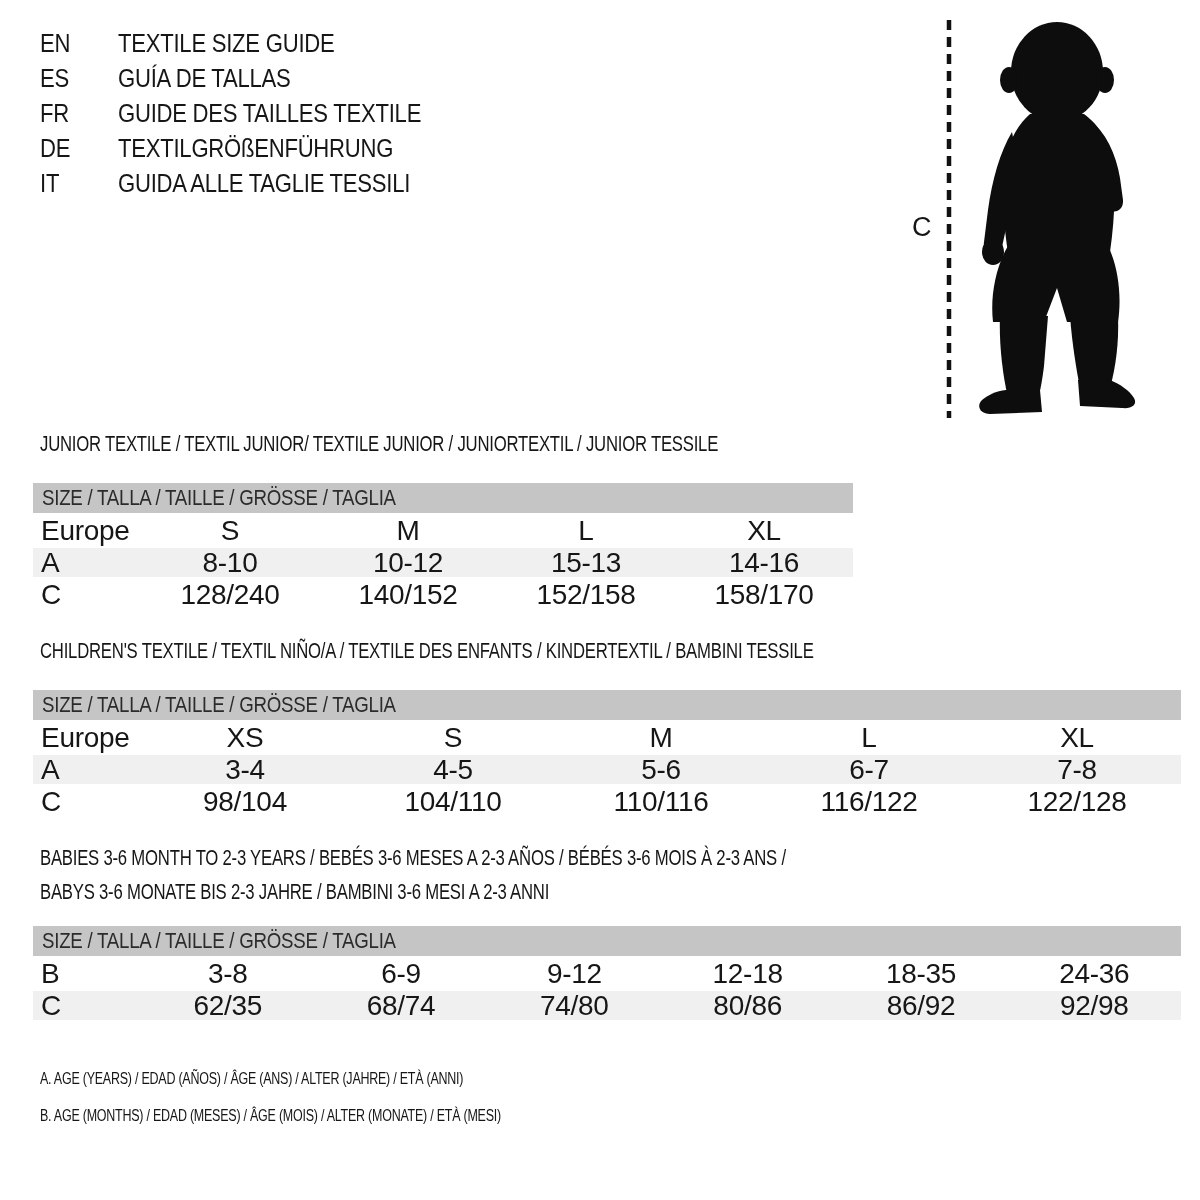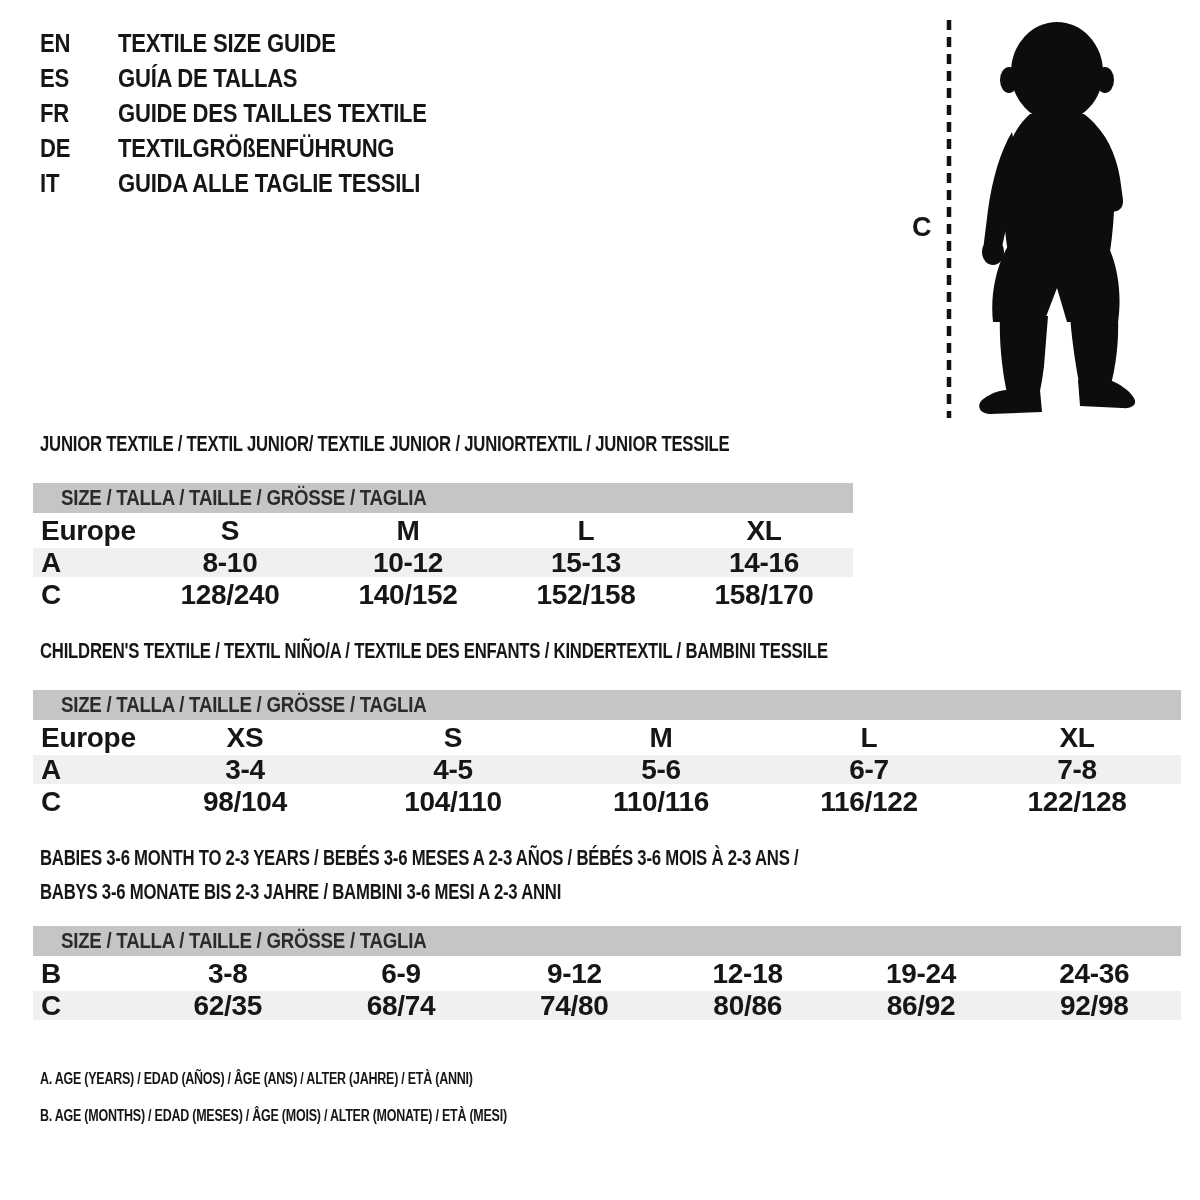--- a/index.html
+++ b/index.html
@@ -1,19 +1,19 @@
 <!DOCTYPE html>
 <html><head>
 <meta charset="utf-8">
 <style>
   html,body{margin:0;padding:0;background:#fff;}
   .page{
     position:relative;width:1200px;height:1200px;background:#ffffff;
     font-family:"Liberation Sans","DejaVu Sans",sans-serif;
-    font-weight:700;color:#161616;overflow:hidden;letter-spacing:-0.3px;border-radius:27px;
+    font-weight:400;color:#161616;overflow:hidden;letter-spacing:-0.3px;border-radius:27px;
   }
   .cond{display:inline-block;white-space:nowrap;transform-origin:0 50%;}
 
   
   .lang-block{position:absolute;left:40px;top:26px;}
   .lang-row{display:flex;height:35px;align-items:center;font-size:26px;}
   .lang-code{width:78px;}
   .lang-code .cond,.lang-title .cond{transform:scaleX(.85);}
 
   
@@ -24,21 +24,21 @@
   
   .sec-title{position:absolute;font-size:22px;}
   .sec-title .cond{transform:scaleX(.76);}
   #junior-title{left:40px;top:431px;}
   #children-title{left:40px;top:638px;}
   #babies-title{left:40px;top:841px;line-height:34px;}
 
   
   .size-bar{
     position:absolute;height:30px;background:#c5c5c5;font-size:22px;line-height:30px;
-    padding-left:28px;box-sizing:border-box;color:#2b2b2b;
+    padding-left:9px;box-sizing:border-box;color:#2b2b2b;
   }
   .size-bar .cond{transform:scaleX(.85);}
   #junior-bar{left:33px;top:483px;width:820px;}
   #children-bar{left:33px;top:690px;width:1148px;}
   #babies-bar{left:33px;top:926px;width:1148px;}
 
   
   .tbl{position:absolute;font-size:28px;}
   #junior-tbl{left:33px;top:516px;width:820px;}
   #children-tbl{left:33px;top:723px;width:1148px;}
@@ -172,21 +172,21 @@
   <div class="size-bar" id="babies-bar">
     <span class="cond">SIZE / TALLA / TAILLE / GRÖSSE / TAGLIA</span>
   </div>
   <div class="tbl" id="babies-tbl">
     <div class="tr">
       <div class="td c0">B</div>
       <div class="td">3-8</div>
       <div class="td">6-9</div>
       <div class="td">9-12</div>
       <div class="td">12-18</div>
-      <div class="td">19-24</div>
+      <div class="td">18-35</div>
       <div class="td">24-36</div>
     </div>
     <div class="tr stripe">
       <div class="td c0">C</div>
       <div class="td">62/35</div>
       <div class="td">68/74</div>
       <div class="td">74/80</div>
       <div class="td">80/86</div>
       <div class="td">86/92</div>
       <div class="td">92/98</div>

